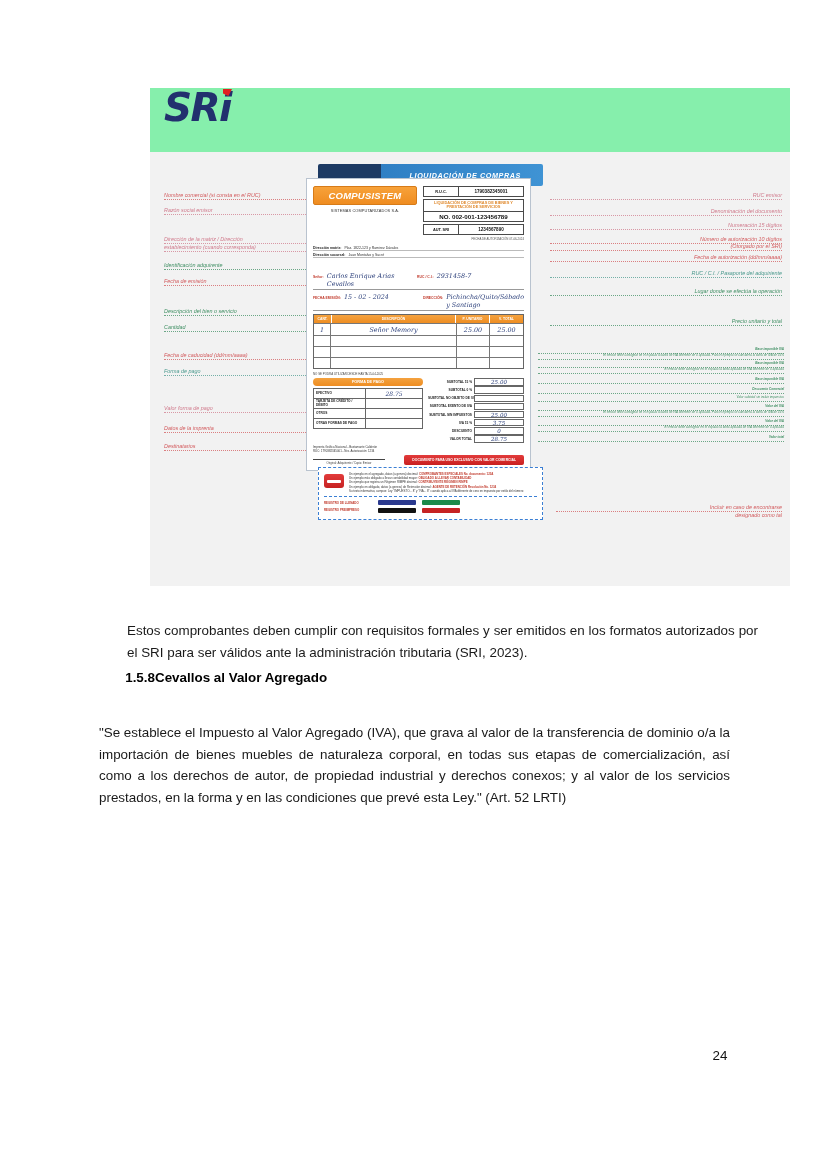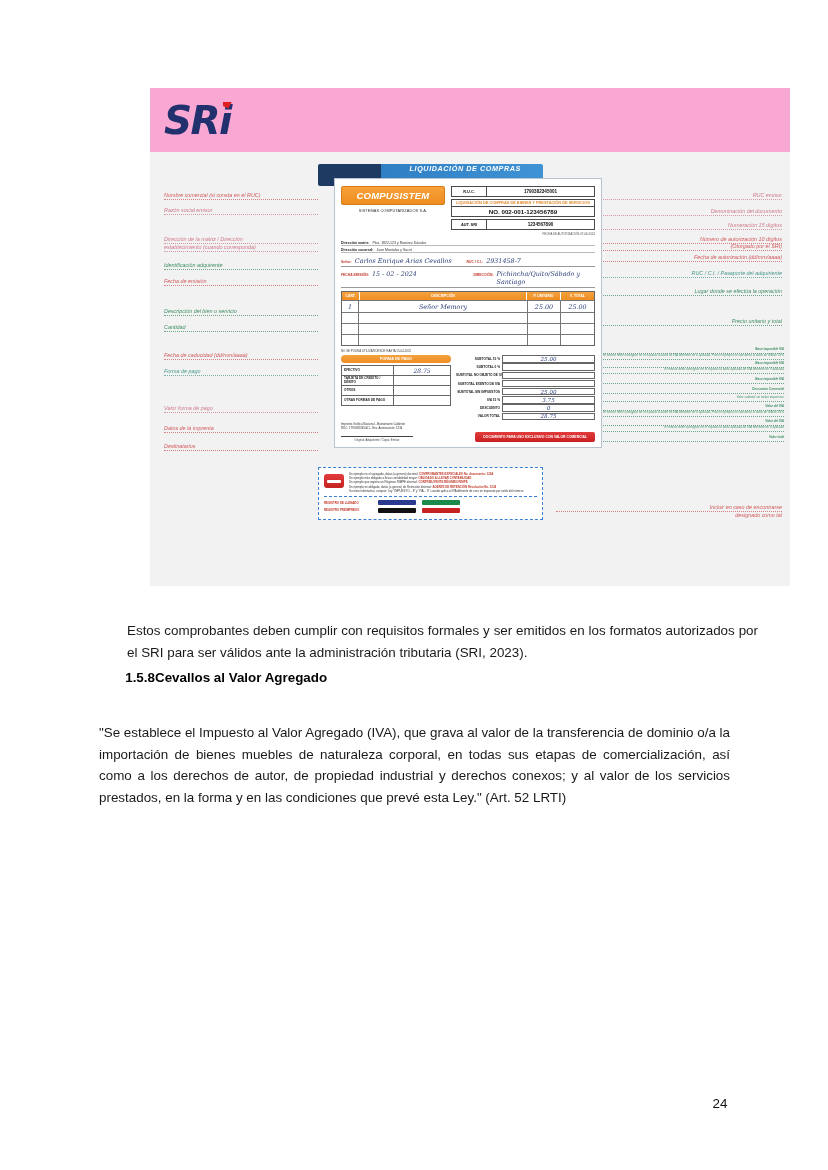--- a/index.html
+++ b/index.html
@@ -27,23 +27,23 @@
   
   .figure {
     position: absolute;
     left: 150px; top: 88px;
     width: 640px; height: 498px;
     background: #f2f2f2;
   }
   .fig-header {
     position: absolute;
     left: 0; top: 0; width: 640px; height: 64px;
-    background: #f9a8d4;
-    display: flex;
-    align-items: center;
+    background: #86efac;
+    display: flex;
+    align-items: flex-start;
     padding-left: 14px;
     box-sizing: border-box;
   }
   .sri-logo {
     position: relative;
     font-family: "DejaVu Sans", sans-serif;
     font-weight: 700;
     font-size: 39px;
     letter-spacing: -1.5px;
     color: #22306e;
@@ -90,34 +90,34 @@
   .ann-right { text-align: right; font-size: 5.4px; }
   .c-red { color: #d2595c; }
   .c-green { color: #3f8f63; }
   .c-pink { color: #d07a8c; }
   .c-teal { color: #4a9a8e; }
   .ann-tiny { font-size: 3.1px; }
 
   
   .inv {
     position: absolute;
-    left: 184px; top: 26px;
-    width: 268px;
+    left: 156px; top: 26px;
+    width: 225px;
     background: #ffffff;
     border: 1px solid #b9c3cf;
     box-sizing: border-box;
   }
   .inv-tab {
     position: absolute;
     left: 168px; top: 12px;
     width: 225px; height: 22px;
     background: linear-gradient(90deg,#1d3a63 0%,#1d3a63 28%,#2f7fc4 28%,#3f93d4 100%);
     border-radius: 2px;
     display: flex;
-    align-items: flex-start;
+    align-items: center;
     justify-content: flex-end;
     padding-right: 22px;
     box-sizing: border-box;
   }
   .inv-tab span {
     color: #ffffff;
     font-size: 7.2px;
     font-weight: 700;
     font-style: italic;
     letter-spacing: .6px;
@@ -205,21 +205,21 @@
     gap: 3px;
     border-bottom: 1px solid #bbb;
     padding-bottom: .5px;
     margin-bottom: 1.5px;
   }
   .addr-k { font-size: 3.5px; font-weight: 700; color: #222; white-space: nowrap; }
   .addr-v { font-size: 3.5px; color: #333; }
 
   .hand { font-family: "DejaVu Serif", serif; font-style: italic; color: #2b3f7a; }
 
-  .buyer { margin-top: 4px; }
+  .buyer { margin-top: 14px; }
   .buyer-line {
     display: flex;
     align-items: baseline;
     gap: 3px;
     border-bottom: 1px solid #999;
     padding-bottom: 1px;
     margin-bottom: 3px;
   }
   .buyer-k { font-size: 3.4px; font-weight: 700; color: #c0392b; white-space: nowrap; }
   .buyer-v { font-size: 6.4px; flex: 1; }
@@ -403,21 +403,21 @@
     position: absolute;
     left: 99px;
     font-size: 13.4px;
     font-weight: 700;
     color: #000;
   }
   .heading .num { display: inline-block; width: 56px; text-align: right; }
 
   .page-num {
     position: absolute;
-    left: 0; top: 1096px;
+    left: 0; top: 1048px;
     width: 828px;
     text-align: center;
     font-size: 13.4px;
     color: #111;
   }
   .page-num span { position: relative; left: 306px; }
 </style>
 </head>
 <body>
 

